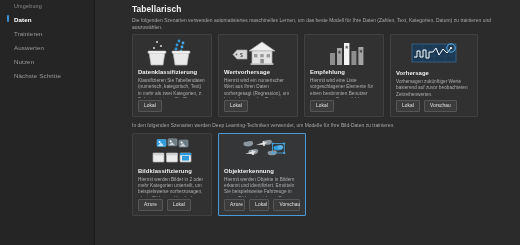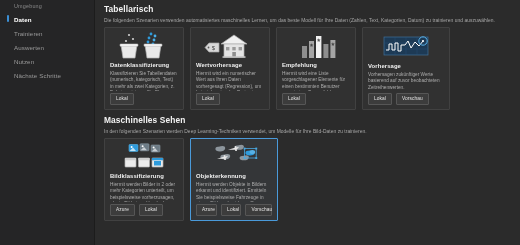--- a/index.html
+++ b/index.html
@@ -35,21 +35,21 @@
     content: ""; position: absolute; left: 7px; top: 3px;
     width: 1.6px; height: 7px; background: #3b8fd4; border-radius: 1px;
   }
 
   
   .main {
     flex: 1 1 auto; height: 245px;
     padding: 4px 6px 0 9px;
     overflow: hidden; position: relative;
   }
-  .section { margin-bottom: 2px; }
+  .section { margin-bottom: 2px; margin-left: 28px; }
   .sec-title {
     font-size: 8.4px; font-weight: bold; color: #f2f2f2;
     line-height: 11px; margin-bottom: 1.5px; letter-spacing: .1px;
   }
   .sec-desc {
     font-size: 4.9px; color: #a8a8a8; line-height: 7px;
     margin-bottom: 3.5px; letter-spacing: .05px;
   }
 
   .cards { display: flex; gap: 6px; align-items: stretch; }
@@ -222,21 +222,20 @@
           <div class="card-actions">
             <button class="btn">Lokal</button>
             <button class="btn">Vorschau</button>
           </div>
         </div>
 
       </div>
     </section>
 
     <section class="section" style="margin-top:5px;">
-      <h2 class="sec-title">Maschinelles Sehen</h2>
       <p class="sec-desc">In den folgenden Szenarien werden Deep Learning-Techniken verwendet, um Modelle für Ihre Bild-Daten zu trainieren.</p>
 
       <div class="cards">
 
         <div class="card">
           <div class="card-art">
             <svg width="58" height="27" viewBox="0 0 58 27">
               <g>
                 <rect x="14" y="1.5" width="9" height="7" rx="0.8" fill="#2e9bdc" stroke="#59b4e4" stroke-width="0.6"></rect>
                 <circle cx="16.6" cy="4" r="1" fill="#ffffff"></circle>

